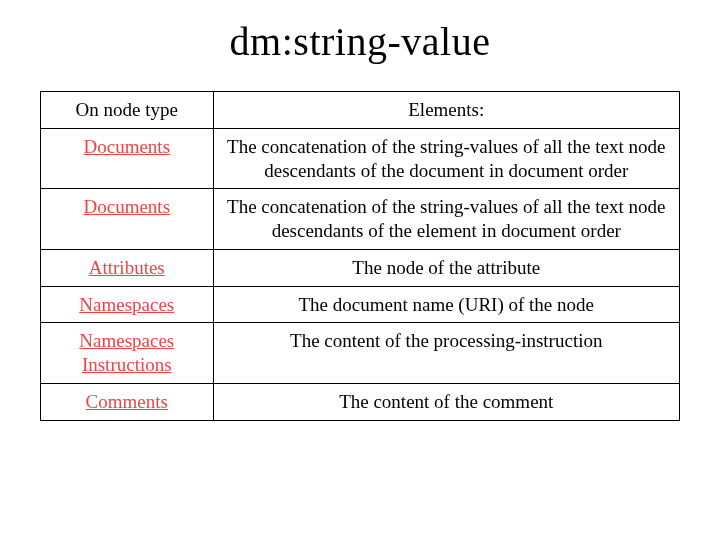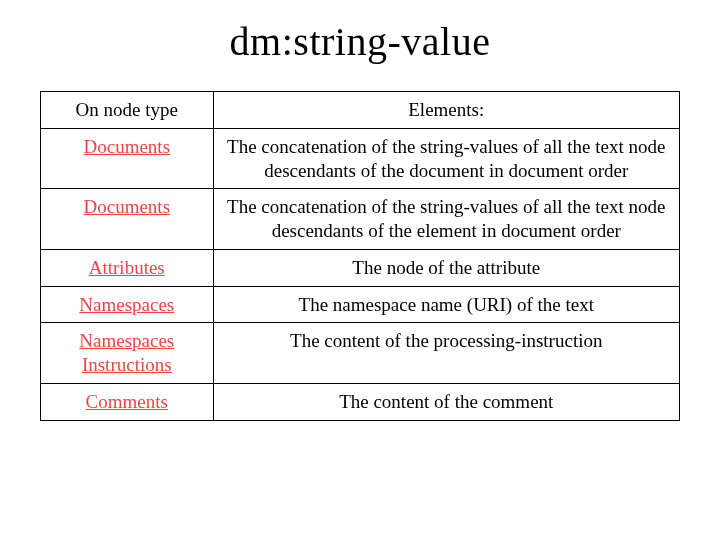--- a/index.html
+++ b/index.html
@@ -69,21 +69,21 @@
       <tr>
         <td><a href="#" class="node-link">Documents</a></td>
         <td>The concatenation of the string-values of all the text node descendants of the element in document order</td>
       </tr>
       <tr>
         <td><a href="#" class="node-link">Attributes</a></td>
         <td>The node of the attribute</td>
       </tr>
       <tr>
         <td><a href="#" class="node-link">Namespaces</a></td>
-        <td>The namespace name (URI) of the text</td>
+        <td>The document name (URI) of the node</td>
       </tr>
       <tr>
         <td><a href="#" class="node-link">Namespaces Instructions</a></td>
         <td>The content of the processing-instruction</td>
       </tr>
       <tr>
         <td><a href="#" class="node-link">Comments</a></td>
         <td>The content of the comment</td>
       </tr>
     </tbody>

